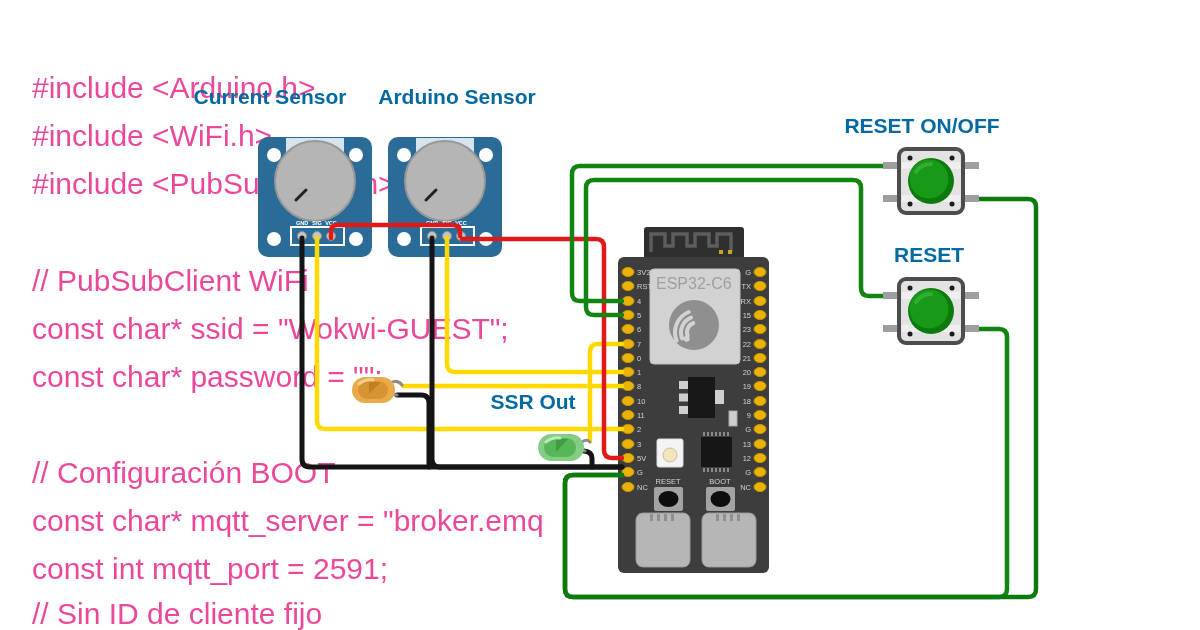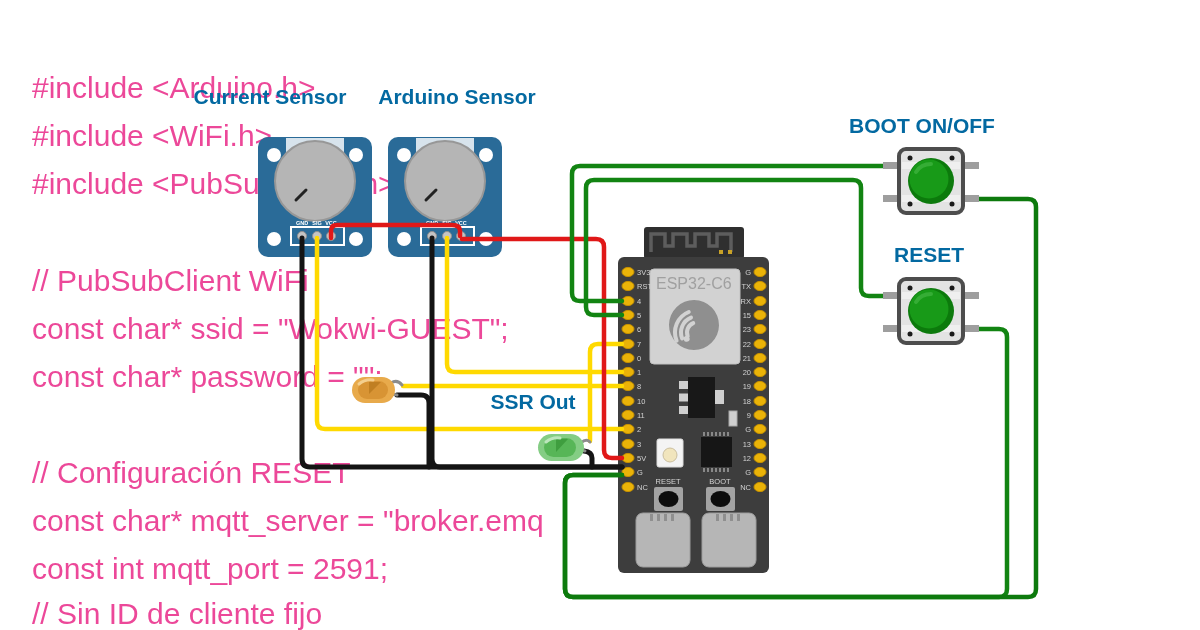--- a/index.html
+++ b/index.html
@@ -18,21 +18,21 @@
 <body>
 
 <div id="stage">
 
   <div class="code" style="top:70px">#include &lt;Arduino.h&gt;</div>
   <div class="code" style="top:118px">#include &lt;WiFi.h&gt;</div>
   <div class="code" style="top:166px">#include &lt;PubSubClient.h&gt;</div>
   <div class="code" style="top:263px">// PubSubClient WiFi</div>
   <div class="code" style="top:311px">const char* ssid = "Wokwi-GUEST";</div>
   <div class="code" style="top:359px">const char* password = "";</div>
-  <div class="code" style="top:455px">// Configuración RESET</div>
+  <div class="code" style="top:455px">// Configuración BOOT</div>
   <div class="code" style="top:503px">const char* mqtt_server = "broker.emq</div>
   <div class="code" style="top:551px">const int mqtt_port = 2591;</div>
   <div class="code" style="top:596px">// Sin ID de cliente fijo</div>
 
   <svg width="1200" height="630" viewBox="0 0 1200 630">
 
     <g transform="translate(258,137)">
       <rect x="0" y="0" width="114" height="120" rx="10" fill="#2a6b98"></rect>
       <rect x="28" y="1" width="58" height="18" fill="#d7e3ec"></rect>
       <circle cx="16" cy="18" r="7" fill="#ffffff"></circle>
@@ -297,16 +297,16 @@
       <circle cx="910" cy="334" r="2.5" fill="#1a1a1a"></circle>
         <circle cx="952" cy="334" r="2.5" fill="#1a1a1a"></circle>
       <circle cx="931" cy="311" r="23" fill="#0c7a0c"></circle>
       <circle cx="929" cy="309" r="19.5" fill="#189a18"></circle>
       <path d="M916,302 q5,-8 15,-8" fill="none" stroke="#35ad35" stroke-width="4" stroke-linecap="round"></path>
     </g>
   </svg>
 
   <div class="lbl" style="left:270px;top:97px">Current Sensor</div>
   <div class="lbl" style="left:457px;top:97px">Arduino Sensor</div>
-  <div class="lbl" style="left:922px;top:126px">BOOT ON/OFF</div>
+  <div class="lbl" style="left:922px;top:126px">RESET ON/OFF</div>
   <div class="lbl" style="left:929px;top:255px">RESET</div>
   <div class="lbl" style="left:533px;top:402px">SSR Out</div>
 </div>
 
 </body></html>

